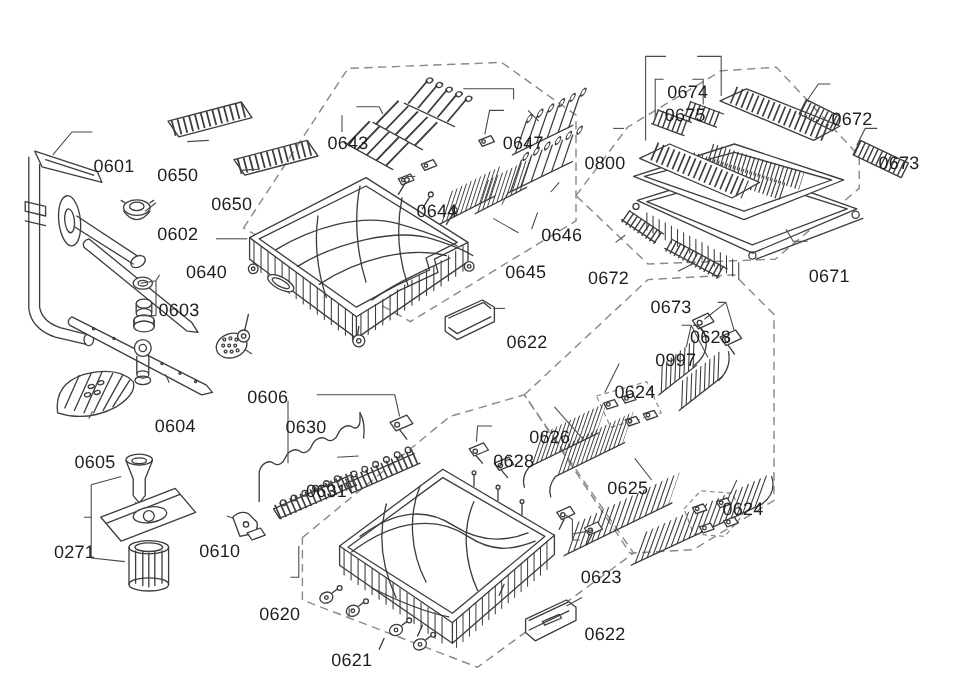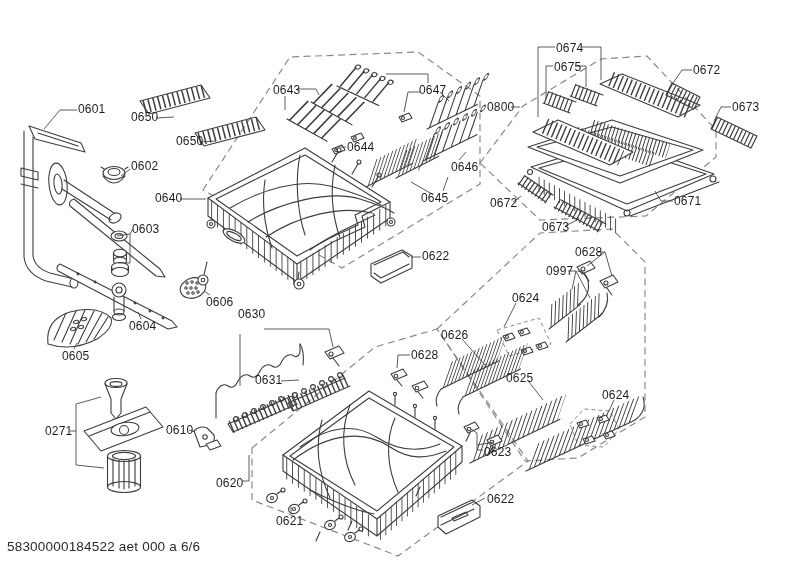--- a/index.html
+++ b/index.html
@@ -1,19 +1,19 @@
 <!DOCTYPE html>
 <html><head>
 <meta charset="utf-8">
 <style>
   html,body{margin:0;padding:0;background:#ffffff;}
   .stage{position:relative;width:800px;height:566px;background:#fff;overflow:hidden;
          font-family:"Liberation Sans",sans-serif;}
   .stage svg{position:absolute;left:0;top:0;}
-  .lbl{position:absolute;font-size:12px;color:#1e1e1e;letter-spacing:.2px;white-space:nowrap;line-height:1;}
+  .lbl{position:absolute;font-size:15px;color:#1e1e1e;letter-spacing:.2px;white-space:nowrap;line-height:1;margin-top:28px;}
   .footer{position:absolute;left:7px;top:539px;font-size:13.5px;color:#2a2a2a;letter-spacing:.2px;}
   .s  {fill:none;stroke:#3d3d3d;stroke-width:1.1;stroke-linecap:round;stroke-linejoin:round;}
   .sw {fill:#ffffff;stroke:#3d3d3d;stroke-width:1.1;stroke-linecap:round;stroke-linejoin:round;}
   .t  {fill:none;stroke:#3d3d3d;stroke-linecap:butt;}
   .dash {fill:none;stroke:#8a8a8a;stroke-width:1.2;stroke-dasharray:7,4.5;}
   .dash2{fill:none;stroke:#8a8a8a;stroke-width:1;stroke-dasharray:4,3;}
   .ldr{fill:none;stroke:#4a4a4a;stroke-width:.9;}
 </style>
 </head>
 <body>
@@ -488,17 +488,16 @@
   <div class="lbl" style="left:546px;top:265px">0997</div>
   <div class="lbl" style="left:512px;top:292px">0624</div>
   <div class="lbl" style="left:441px;top:329px">0626</div>
   <div class="lbl" style="left:411px;top:349px">0628</div>
   <div class="lbl" style="left:506px;top:372px">0625</div>
   <div class="lbl" style="left:602px;top:389px">0624</div>
   <div class="lbl" style="left:484px;top:446px">0623</div>
   <div class="lbl" style="left:216px;top:477px">0620</div>
   <div class="lbl" style="left:276px;top:515px">0621</div>
   <div class="lbl" style="left:487px;top:493px">0622</div>
-  <div class="lbl" style="left:238px;top:308px">0630</div>
+  <div class="lbl" style="left:238px;top:321px">0630</div>
   <div class="lbl" style="left:255px;top:374px">0631</div>
 
-  <div class="footer">58300000184522 aet 000 a 6/6</div>
 </div>
 
 </body></html>

